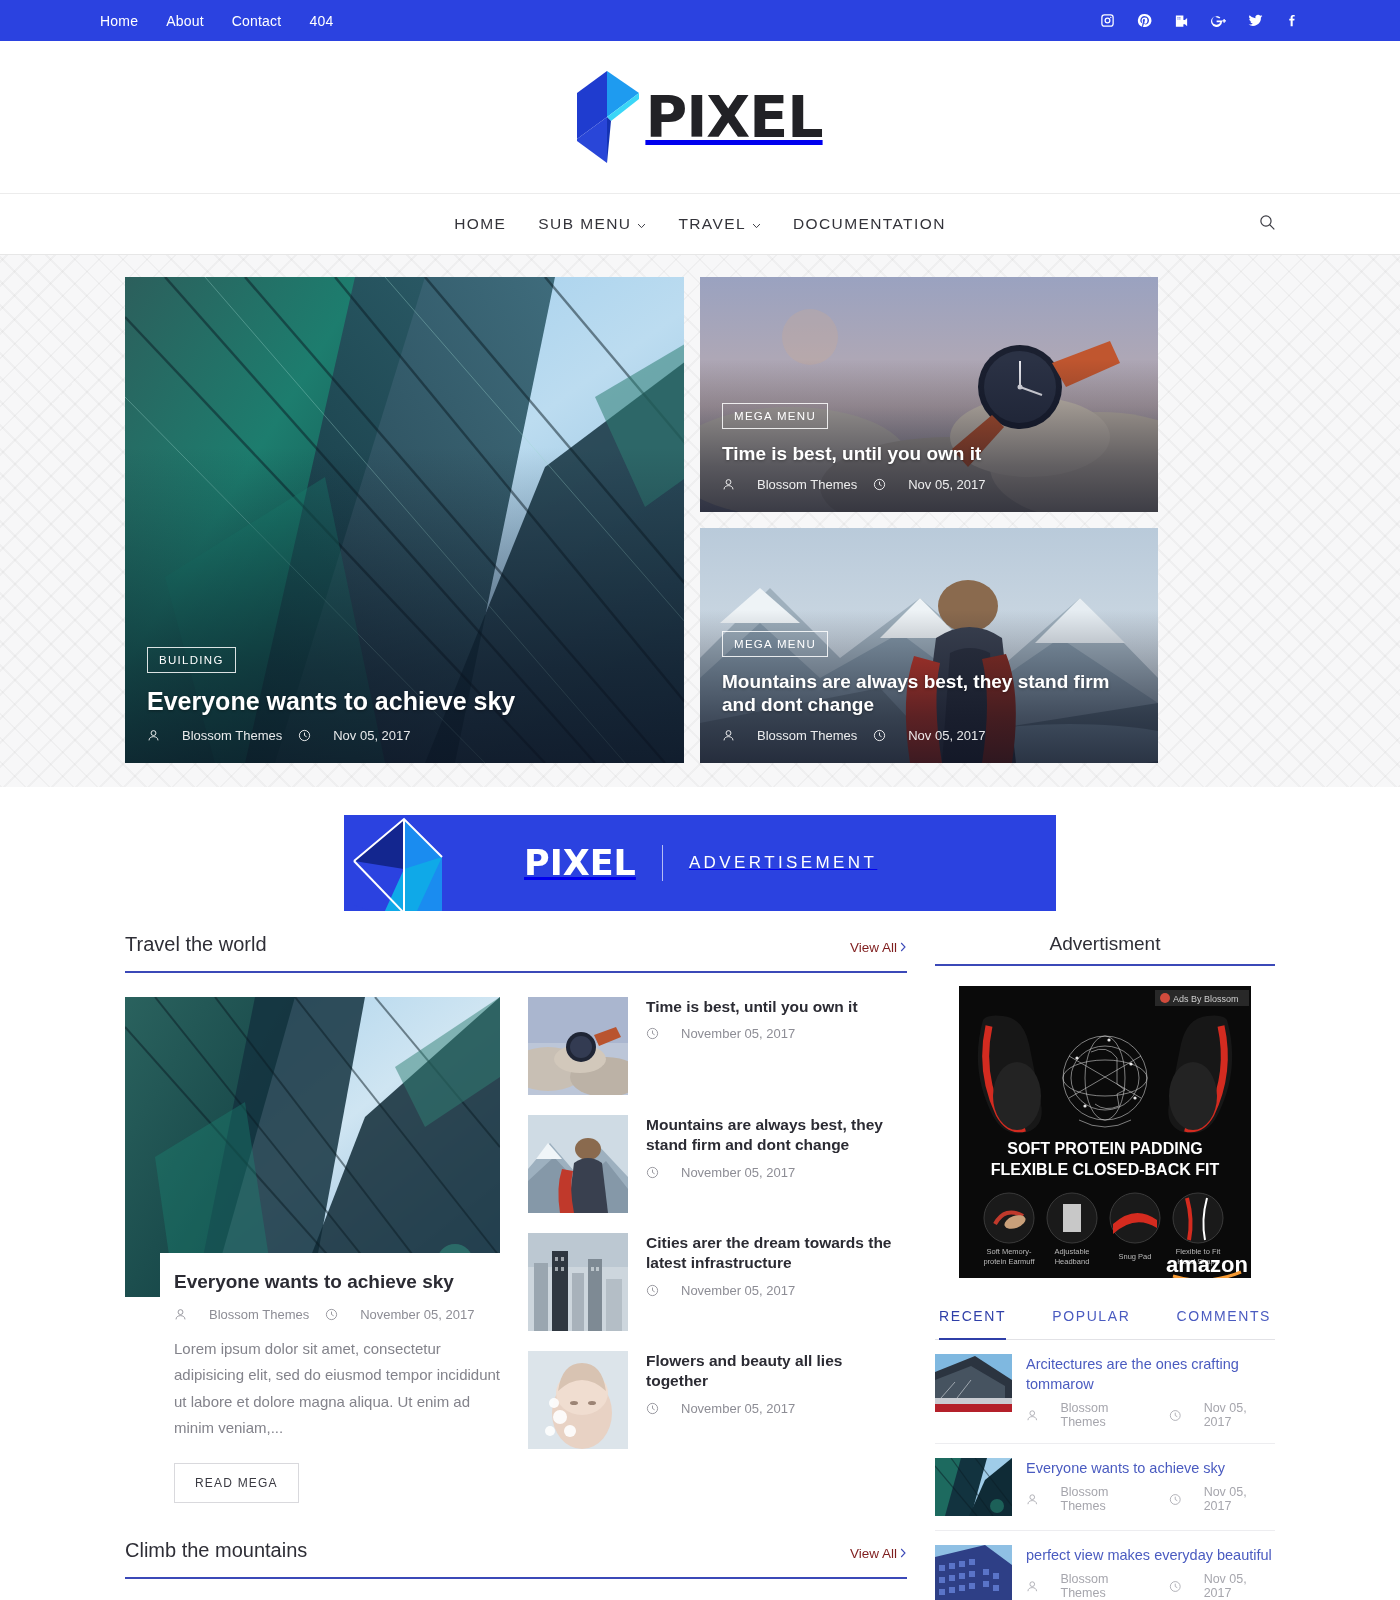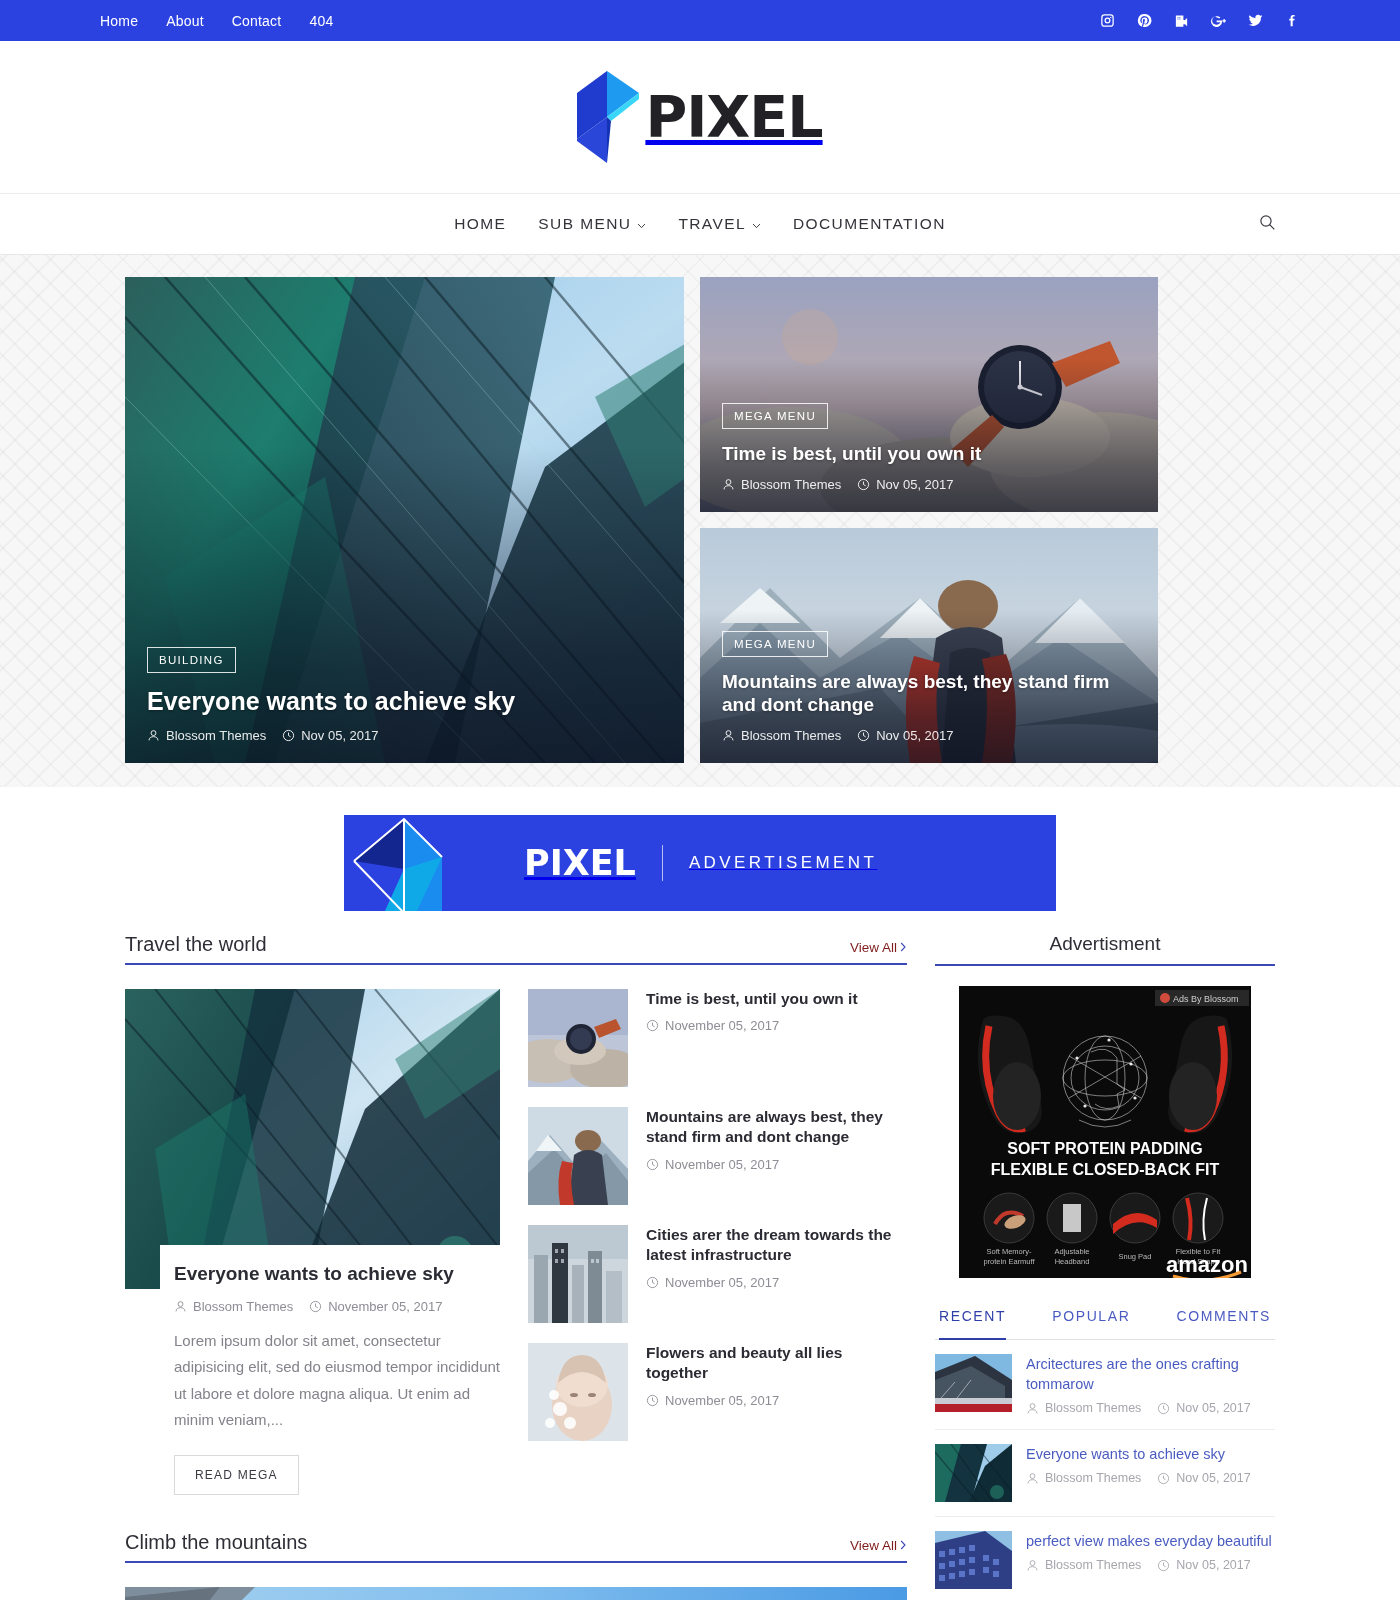--- a/index.html
+++ b/index.html
@@ -130,21 +130,21 @@
   .hero-title {
     color: #fff;
     font-weight: bold;
     line-height: 1.22;
     margin-bottom: 12px;
     text-shadow: 0 1px 3px rgba(0,0,0,.35);
   }
   .hero-main .hero-title { font-size: 25px; }
   .hero-s1 .hero-title, .hero-s2 .hero-title { font-size: 19px; }
   .meta { display: flex; align-items: center; gap: 16px; }
-  .meta span { display: flex; align-items: center; gap: 6px; font-size: 13px; }
+  .meta span { display: flex; align-items: center; gap: 22px; font-size: 13px; }
   .hero-cap .meta span { color: rgba(255,255,255,.9); }
   .mi { width: 13px; height: 13px; display: block; }
 
   
   .adband { background: #fff; padding: 28px 0 22px; display: flex; justify-content: center; }
   .adbanner {
     width: 712px; height: 96px;
     background: #2b42e0;
     display: flex; align-items: center;
     position: relative; overflow: hidden;
@@ -164,21 +164,21 @@
     padding-bottom: 10px;
   }
   .col-main { width: 782px; }
   .col-side { width: 340px; }
 
   .sec-head {
     display: flex;
     align-items: flex-end;
     justify-content: space-between;
     border-bottom: 2px solid #3b49b8;
-    padding-bottom: 7px;
+    padding-bottom: 15px;
     margin-bottom: 24px;
     gap: 24px;
   }
   .sec-title { font-size: 20px; color: #2e2e36; font-weight: normal; }
   .view-all {
     color: #7f1d1d;
     font-size: 13.5px;
     text-decoration: none;
     display: flex; align-items: center; gap: 3px;
     padding-bottom: 1px;

